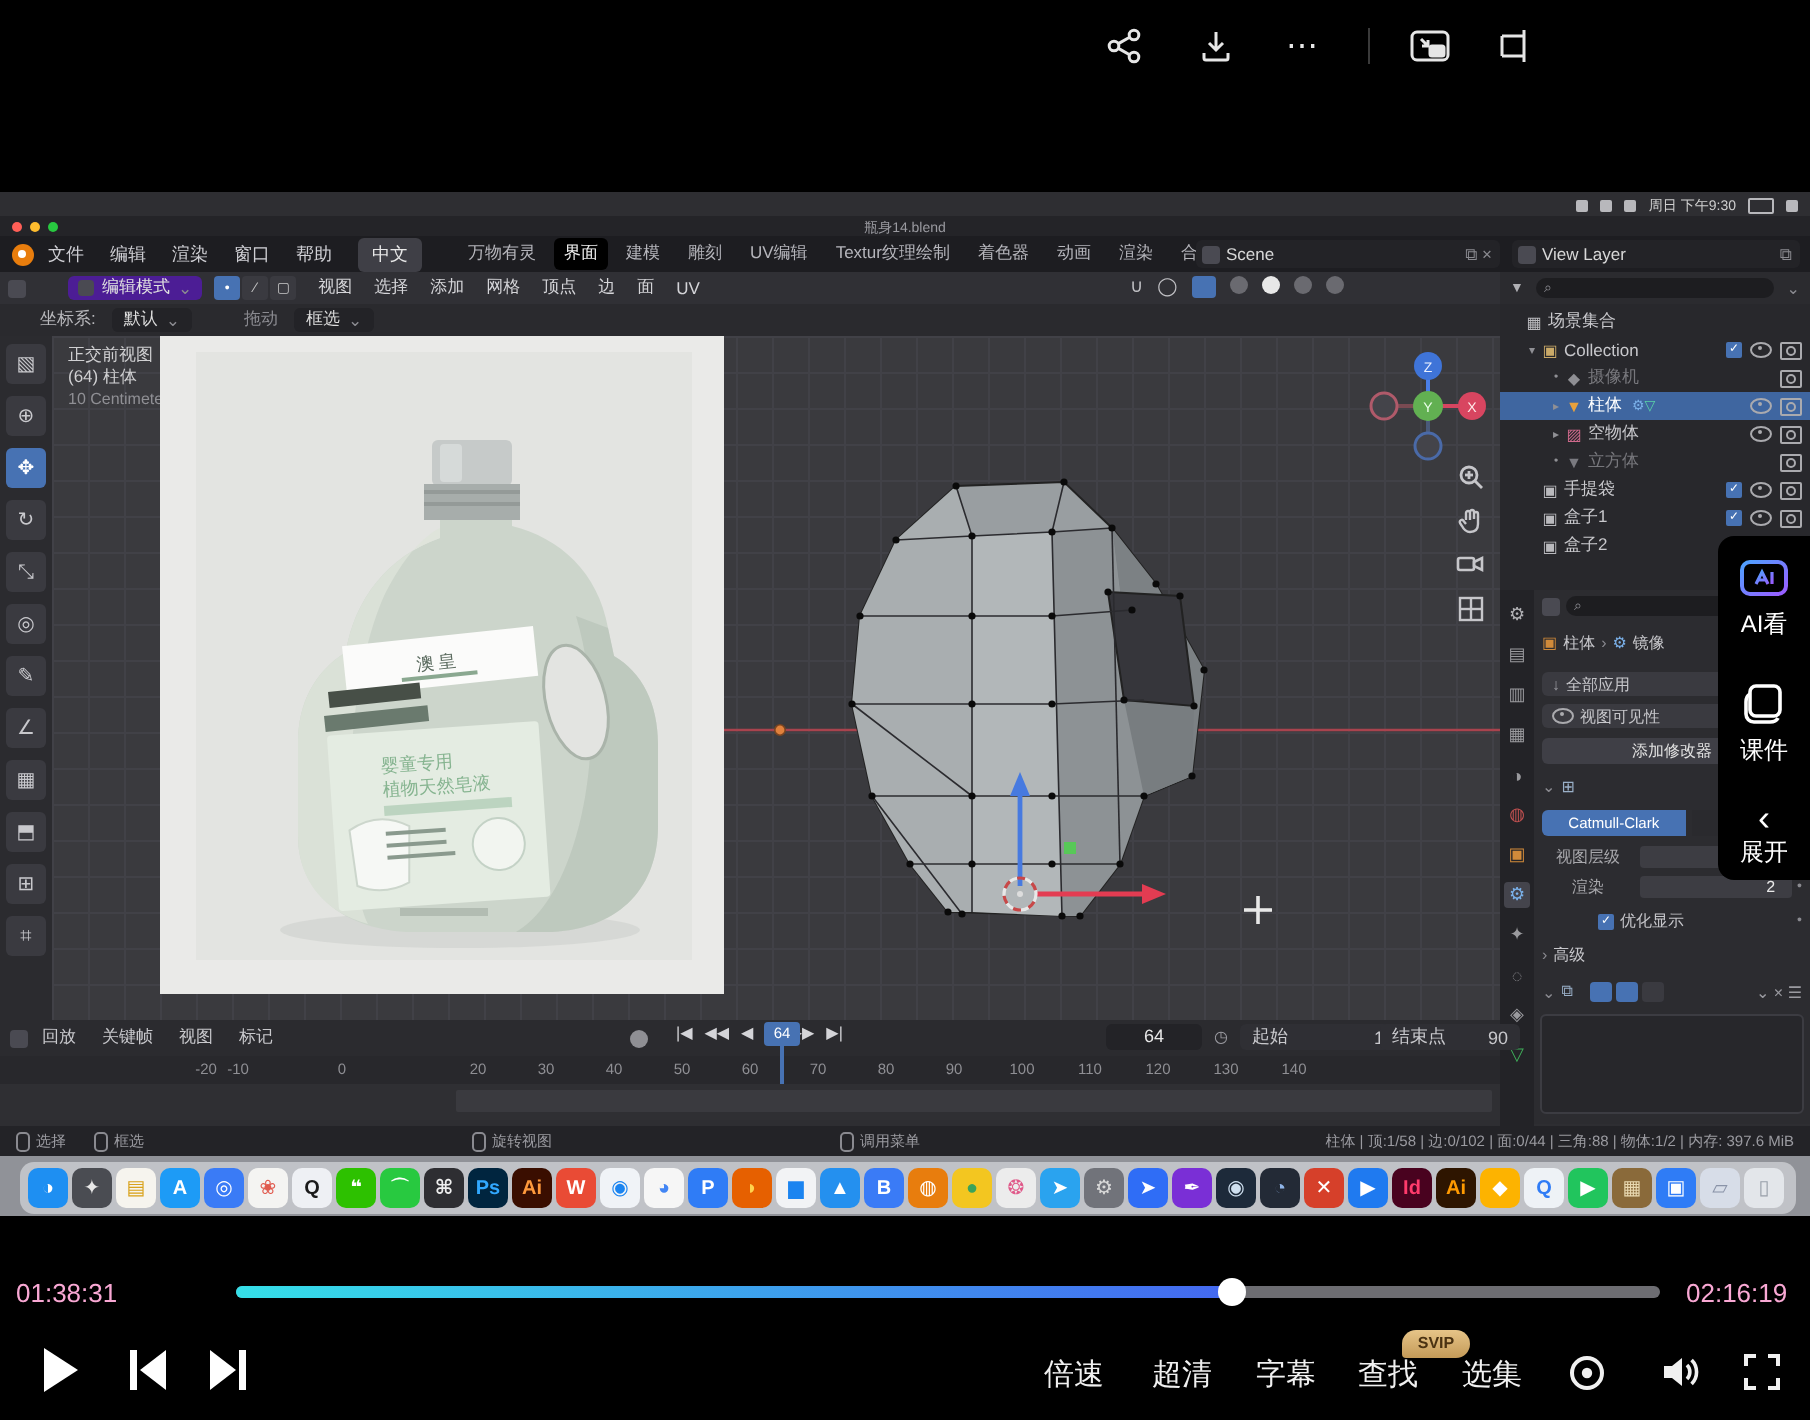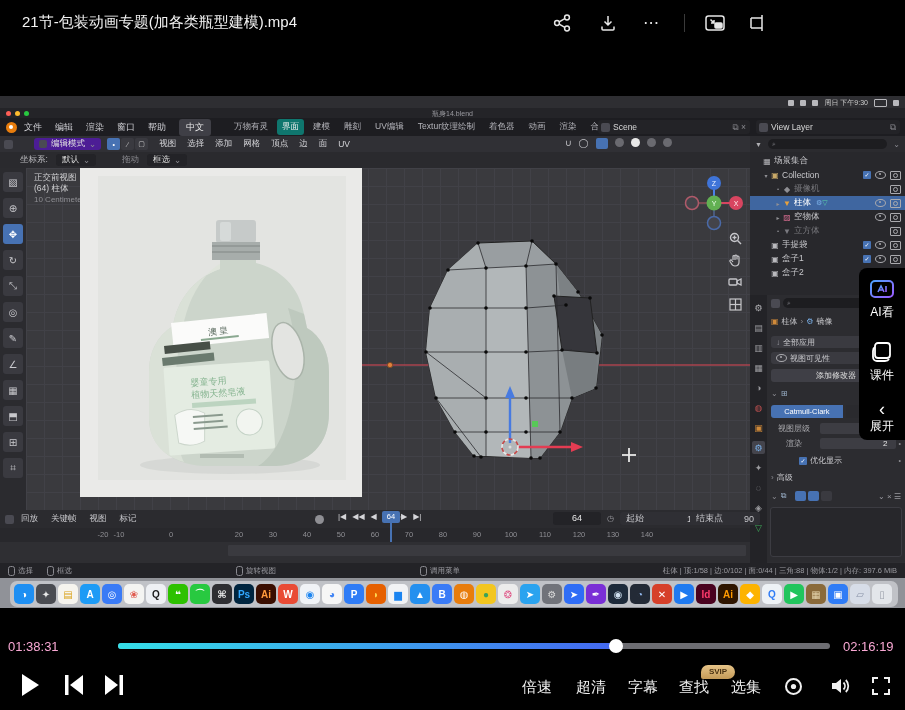--- a/index.html
+++ b/index.html
@@ -30,21 +30,21 @@
   .tl-dot{position:absolute;top:3px;width:5px;height:5px;border-radius:50%;}
   .win-title{position:absolute;left:0;right:0;top:1px;text-align:center;font-size:7px;color:#9a9aa0;}
   
   .blhead{left:0;top:22px;width:905px;height:18px;background:#1d1d21;display:flex;align-items:center;}
   .bl-logo{width:11px;height:11px;border-radius:50%;background:#e87d0d;margin:0 7px 0 6px;position:relative;}
   .bl-logo:after{content:"";position:absolute;left:3px;top:3px;width:4px;height:4px;border-radius:50%;background:#fff;}
   .blmenu{font-size:9px;color:#cfcfd4;margin-right:13px;}
   .langbtn{font-size:9px;color:#e8e8e8;background:#3f3f46;border-radius:3px;padding:2px 7px;margin-right:18px;}
   .wstabs{display:flex;gap:4px;align-items:center;}
   .wstab{font-size:8.5px;color:#b5b5bb;padding:2px 5px;border-radius:3px;white-space:nowrap;}
-  .wstab.active{background:#0f766e;color:#f0f0f0;}
+  .wstab.active{background:#000000;color:#f0f0f0;}
   .scenebox{position:absolute;left:598px;top:24px;width:152px;height:14px;background:#232327;border-radius:3px;
       display:flex;align-items:center;font-size:8.5px;color:#d8d8d8;}
   .vlbox{position:absolute;left:756px;top:24px;width:144px;height:14px;background:#232327;border-radius:3px;
       display:flex;align-items:center;font-size:8.5px;color:#d8d8d8;}
   .mini-ic{display:inline-block;width:9px;height:9px;background:#4a4a52;border-radius:2px;margin:0 3px;}
   
   .vphead{left:0;top:40px;width:905px;height:16px;background:#303035;display:flex;align-items:center;}
   .modedd{background:#4c1d95;border-radius:3px;height:12px;display:flex;align-items:center;padding:0 5px;
       margin-left:18px;font-size:8.5px;color:#e0e0e0;gap:4px;}
   .selbtns{display:flex;gap:1px;margin-left:6px;}
@@ -156,21 +156,20 @@
       background:linear-gradient(180deg,#e6c488,#c49a58);color:#4a3212;font-size:8px;font-weight:bold;
       text-align:center;line-height:14px;}
   .pbtn{cursor:pointer;}
   svg{display:block;}
 </style>
 </head>
 <body>
 
 <div class="stage">
 
-  <div class="abs tb-title">21节-包装动画专题(加各类瓶型建模).mp4</div>
   <div class="abs tb-ic" style="left:552px">
     <svg width="20" height="20" viewBox="0 0 20 20">
         <g fill="none" stroke="#e6e6e6" stroke-width="1.5">
       <circle cx="15" cy="4.5" r="2.4"></circle>
           <circle cx="5" cy="10" r="2.4"></circle>
           <circle cx="15" cy="15.5" r="2.4"></circle>
       <path d="M7.2 8.8 12.8 5.6 M7.2 11.2 12.8 14.4"></path>
         </g>
       </svg>
   </div>

